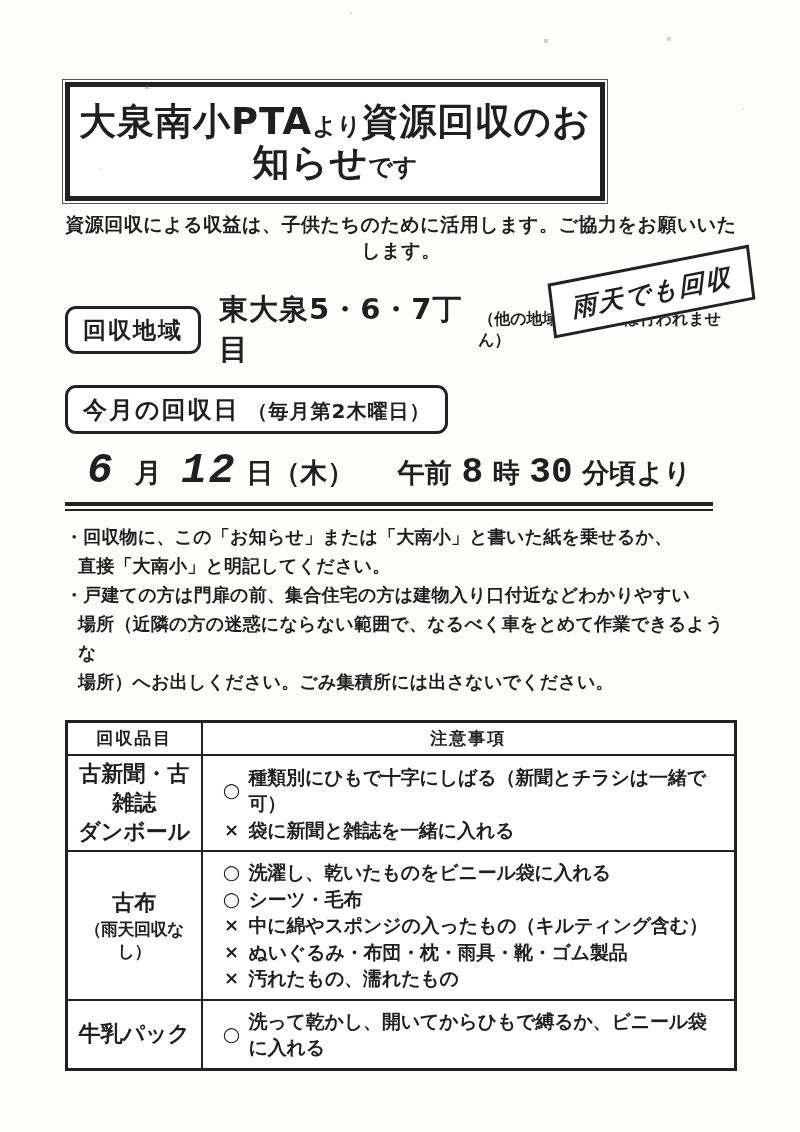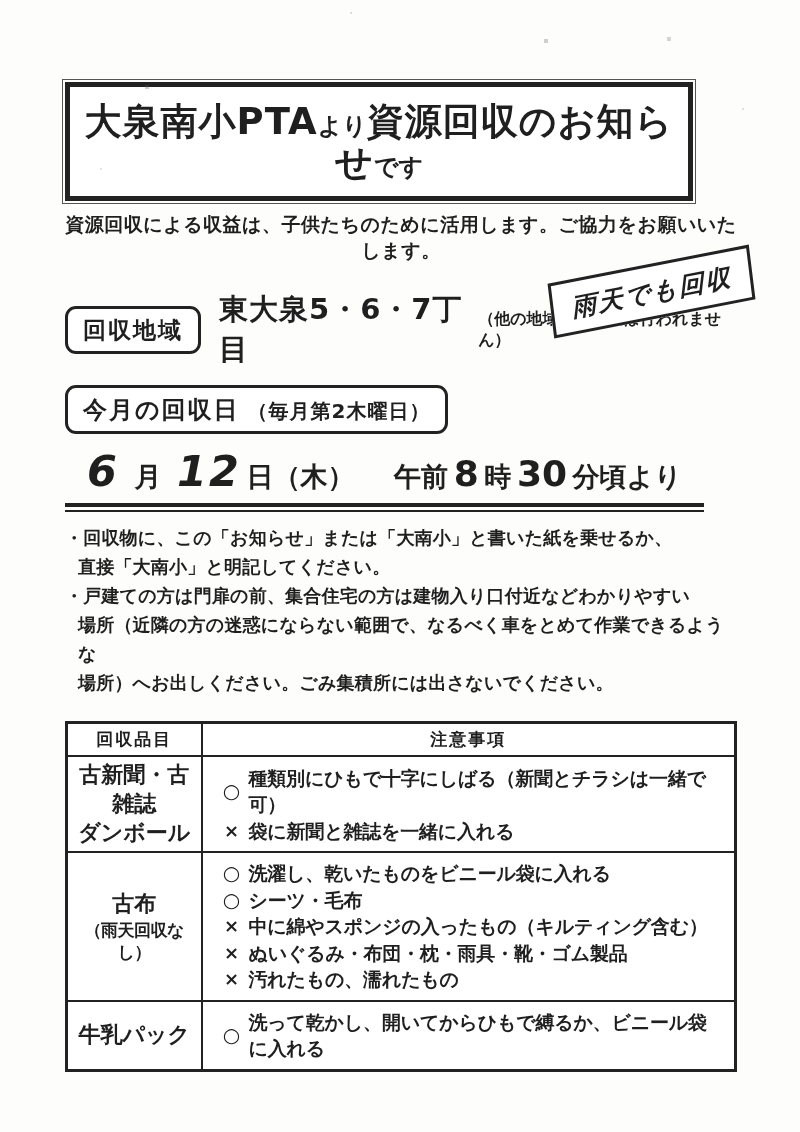--- a/index.html
+++ b/index.html
@@ -12,21 +12,21 @@
   }
   
   .scan-noise{ position:absolute; top:0; left:0; width:2px; height:2px; background:transparent;
     box-shadow: 146px 86px 0 1px rgba(90,90,90,.30), 545px 40px 0 1px rgba(90,90,90,.28),
       668px 38px 0 1px rgba(90,90,90,.25), 815px 42px 0 1px rgba(90,90,90,.28) ,
       350px 12px 0 0 rgba(120,120,120,.25), 100px 168px 0 0 rgba(120,120,120,.2),
       742px 108px 0 0 rgba(120,120,120,.22);
   }
   
   .title-box{
-    width:628px; border:5px solid #222; outline:1px solid #555; outline-offset:2px;
+    width:540px; border:5px solid #222; outline:1px solid #555; outline-offset:2px;
     background:#fff; text-align:center; padding:15px 4px 13px; line-height:1.1;
   }
   .t-lg{ font-size:37px; letter-spacing:1px; }
   .t-sm{ font-size:24px; }
   .subtitle{ margin-top:11px; text-align:center; font-size:19px; letter-spacing:.5px; }
   
   .pill{
     display:inline-block; border:3px solid #222; border-radius:11px;
     padding:6px 15px 5px; background:#fff; white-space:nowrap;
   }
@@ -39,21 +39,21 @@
   .sched-note{ font-size:20px; margin-left:8px; letter-spacing:1px;margin-top:38px; }
   
   .rain-badge{
     position:absolute; top:264px; left:549px;
     border:3px solid #222; background:#fff;
     padding:9px 18px 7px; font-size:25px; font-style:italic; letter-spacing:2px;
     transform:rotate(-11deg) skewX(-4deg); transform-origin:center;
     white-space:nowrap;
   }
   
-  .date-wrap{ margin-top:12px; padding-right:100px; }
+  .date-wrap{ margin-top:12px; padding-right:100px;font-family:Liberation Mono, monospace; }
   .date-line{
     display:inline-block; position:relative; padding:0 22px 7px;
     border-bottom:4px solid #222; white-space:nowrap;
   }
   .date-line::after{
     content:""; position:absolute; left:0; right:0; bottom:-9px; height:2px; background:#222;
   }
   .hand{ font-size:43px; font-style:italic; letter-spacing:2px; }
   .dk{ font-size:27px; }
   .dnum{ font-size:36px; }

